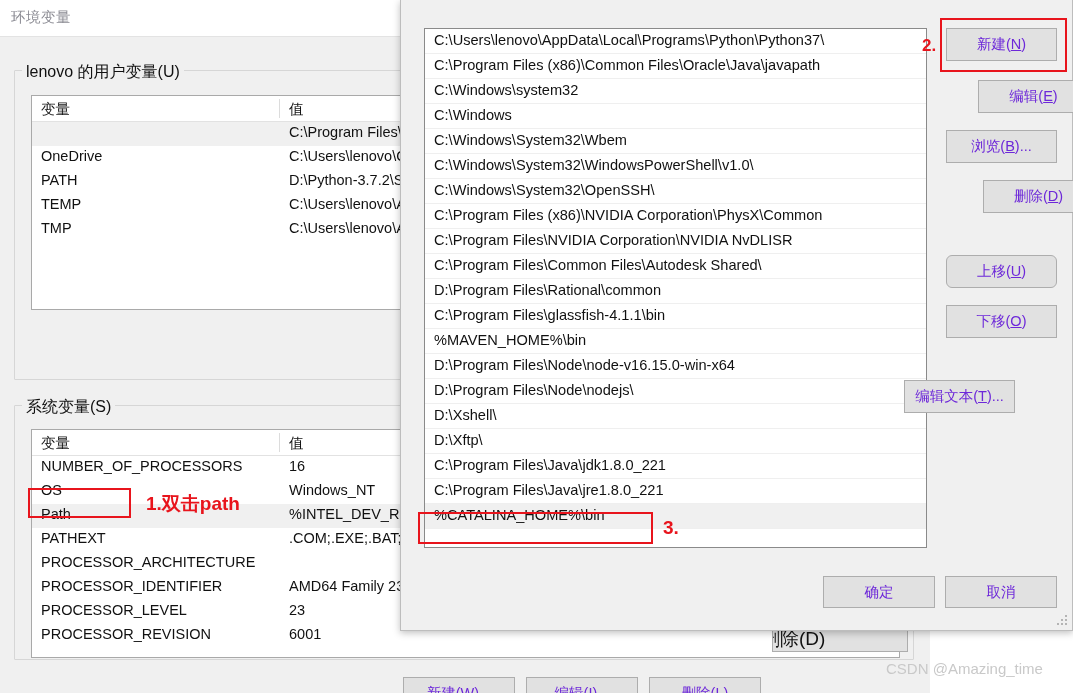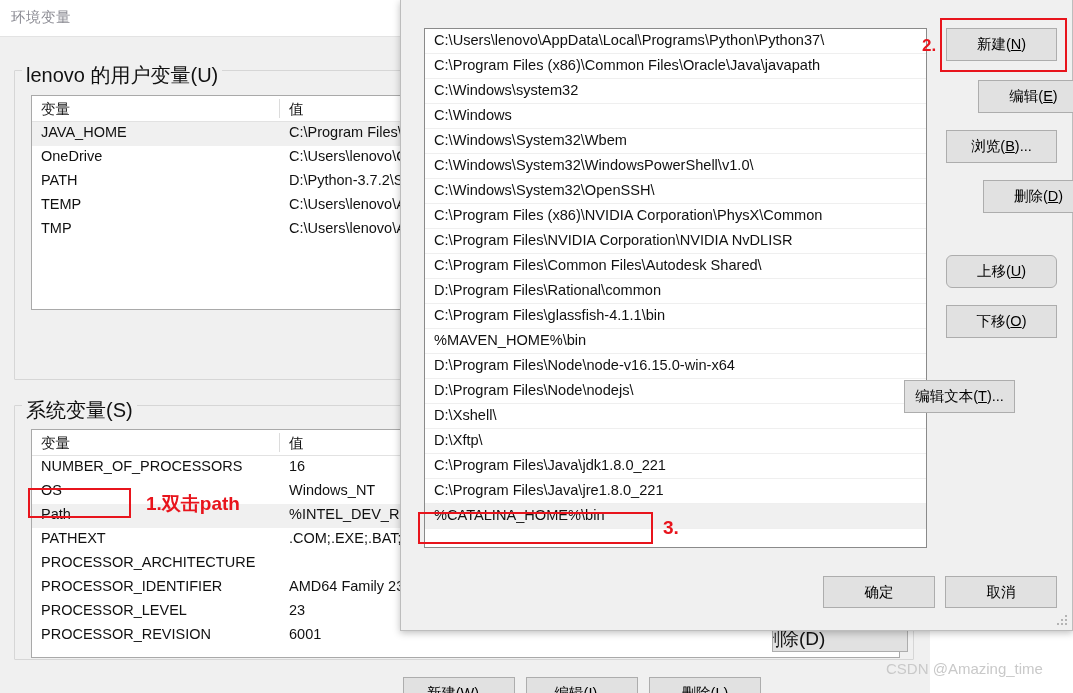--- a/index.html
+++ b/index.html
@@ -29,21 +29,21 @@
     font-size: 14.5px; color: #8a8a92; letter-spacing: .5px;
   }
   #bg-body {
     position: absolute; left: 0; top: 36px; width: 930px; height: 657px;
     background: #f0f0f0;
     border-top: 1px solid #e3e3e3;
   }
 
   .group-label {
     position: absolute;
-    font-size: 20px; color: #111;
+    font-size: 16px; color: #111;
     background: #f0f0f0;
     padding: 0 4px;
   }
   .group-frame {
     position: absolute;
     border: 1px solid #d6d6d6;
     border-radius: 1px;
   }
 
   .vtable {
@@ -78,21 +78,21 @@
   }
   .vt-row .c1 { left: 9px; width: 238px; }
   .vt-row .c2 { left: 257px; width: 200px; }
 
   
   .btn {
     background: #e1e1e1;
     border: 1px solid #adadad;
     font-family: "Liberation Sans", "DejaVu Sans", sans-serif;
     font-size: 14.5px;
-    color: #000000;
+    color: #6d28d9;
     display: flex; align-items: center; justify-content: center;
     padding: 0;
     cursor: default;
     line-height: 1;
   }
   .btn .u { text-decoration: underline; }
 
   #bg-btn-row { position: absolute; left: 403px; top: 640px; }
   #bg-btn-row .btn { position: absolute; width: 112px; height: 32px; top: 0; }
   #bg-new  { left: 0px; }
@@ -205,21 +205,20 @@
       <div class="group-label" style="left:22px; top:25px;">lenovo 的用户变量(U)</div>
 
       <div class="vtable" style="left:31px; top:58px; width:869px; height:215px;">
         <div class="vt-head">
           <div class="col1">变量</div>
           <div class="divider"></div>
           <div class="col2">值</div>
         </div>
         <div id="user-rows">
             <div class="vt-row sel">
-              <div class="c1">JAVA_HOME</div>
               <div class="c2">C:\Program Files\Jav</div>
             </div>
             <div class="vt-row">
               <div class="c1">OneDrive</div>
               <div class="c2">C:\Users\lenovo\On</div>
             </div>
             <div class="vt-row">
               <div class="c1">PATH</div>
               <div class="c2">D:\Python-3.7.2\Scri</div>
             </div>

